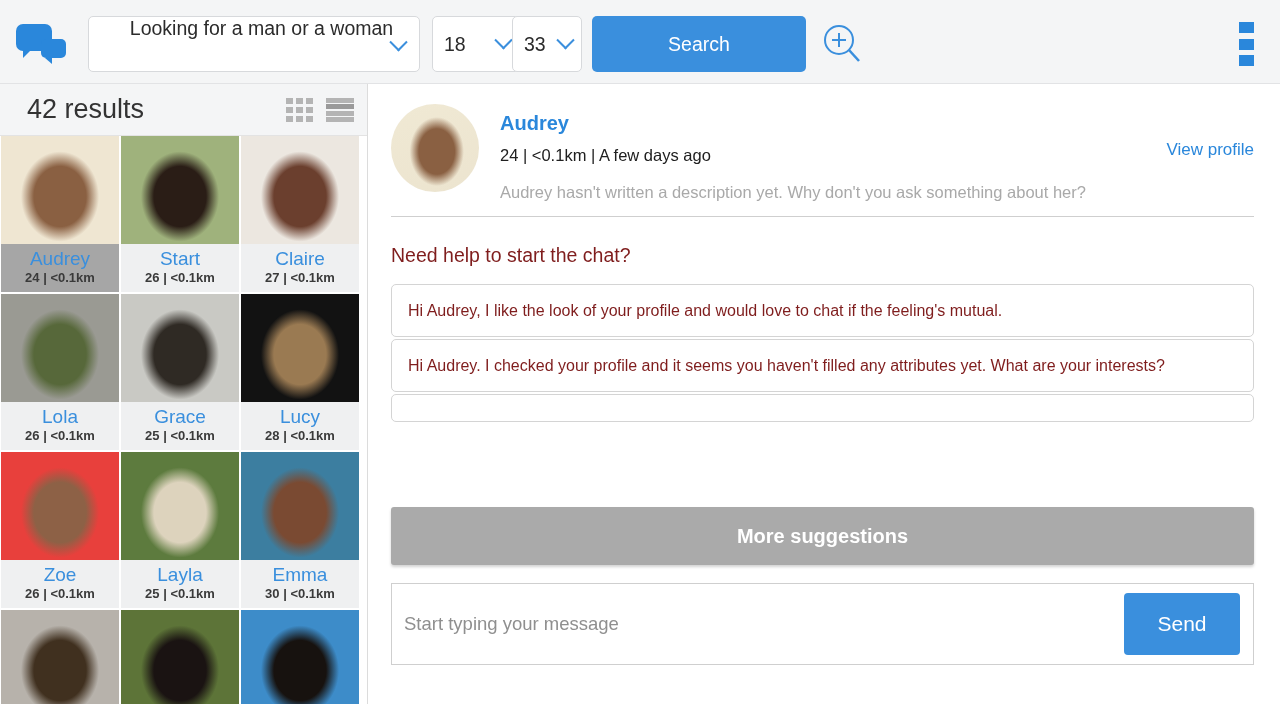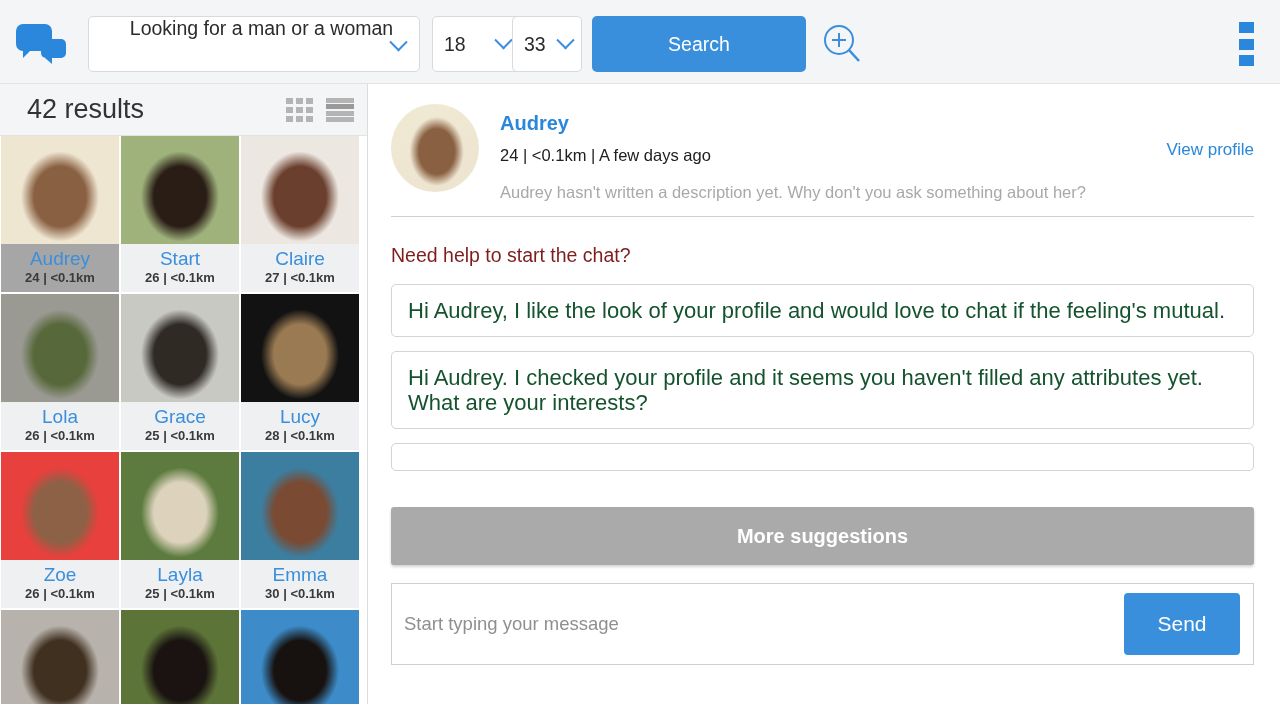--- a/index.html
+++ b/index.html
@@ -195,22 +195,22 @@
   }
   .help-title {
     font-size: 19.5px; color: #7f1d1d;
     margin: 27px 0 0 22px;
   }
   .suggestions {
     position: relative; margin: 17px 26px 0 22px;
   }
   .sugg {
     border: 1px solid #d4d4d4; border-radius: 5px;
-    color: #14532d; font-size: 22px;
-    padding: 13px 16px; margin-bottom: 14px;
+    color: #7f1d1d; font-size: 16px;
+    padding: 13px 16px; margin-bottom: 2px;
     line-height: 25px; cursor: pointer;
     background: #fff;
   }
   .sugg.partial { height: 28px; overflow: hidden; padding-top: 8px; }
   .more-btn {
     position: absolute; left: 0; right: 0; top: 223px;
     height: 58px; background: #aaaaaa;
     border: none; border-radius: 3px;
     color: #fff; font-size: 20px; font-weight: bold;
     font-family: "Liberation Sans", sans-serif;

